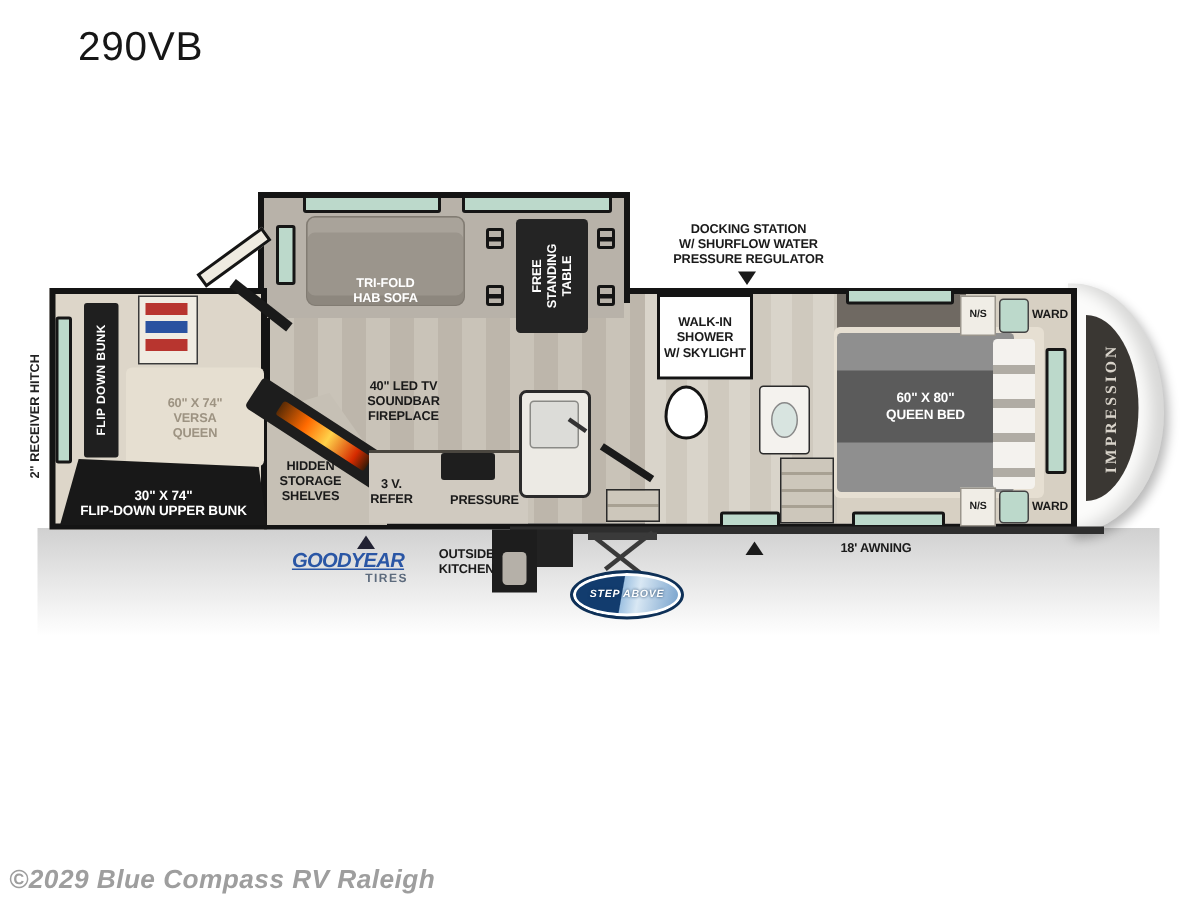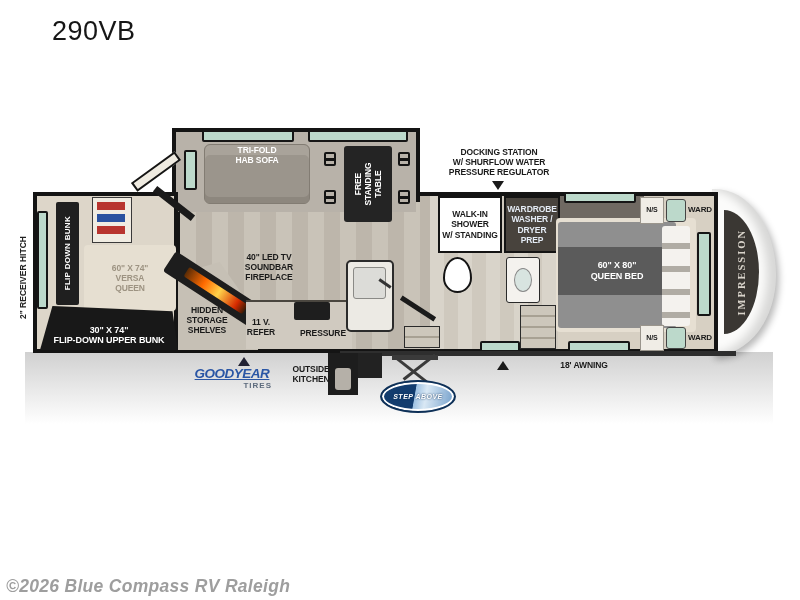--- a/index.html
+++ b/index.html
@@ -71,21 +71,21 @@
   <div class="abs" style="left:558px;top:196px;width:86px;height:32px;background:#6f6962;"></div>
 
   <div class="wallbox" style="left:172px;top:128px;width:248px;height:74px;border-bottom:none;background:#b8b2a9;"></div>
   <div class="abs" style="left:176px;top:196px;width:240px;height:16px;background:#b8b2a9;"></div>
 
   <div class="win" style="left:202px;top:130px;width:92px;height:12px;"></div>
   <div class="win" style="left:308px;top:130px;width:100px;height:12px;"></div>
   <div class="win" style="left:184px;top:150px;width:13px;height:40px;"></div>
 
   <div class="abs" style="left:204px;top:144px;width:104px;height:58px;background:#9b958c;border:1px solid #827c73;border-radius:6px;
-              box-shadow:inset 0 10px 0 #a9a39a, inset 0 -6px 0 #8d877e;display:flex;align-items:flex-start;justify-content:center;">
+              box-shadow:inset 0 10px 0 #a9a39a, inset 0 -6px 0 #8d877e;display:flex;align-items:flex-end;justify-content:center;">
     <span class="lbl lbl-white" style="position:static;">TRI-FOLD
 HAB SOFA</span>
   </div>
 
   <div class="abs" style="left:344px;top:146px;width:48px;height:76px;background:#242424;border-radius:3px;
               display:flex;align-items:center;justify-content:center;">
     <span class="lbl lbl-white" style="position:static;transform:rotate(-90deg);width:70px;">FREE
 STANDING
 TABLE</span>
   </div>
@@ -142,40 +142,34 @@
     <div class="abs" style="left:5px;top:5px;width:33px;height:32px;background:#dcdcd8;border:1.5px solid #8a8a86;border-radius:3px;box-sizing:border-box;"></div>
     <div class="abs" style="left:30px;top:20px;width:14px;height:3px;background:#333;transform:rotate(35deg);"></div>
   </div>
 
   <div class="lbl" style="left:234px;top:252px;width:70px;">40" LED TV
 SOUNDBAR
 FIREPLACE</div>
   <div class="lbl" style="left:178px;top:305px;width:58px;">HIDDEN
 STORAGE
 SHELVES</div>
-  <div class="lbl" style="left:240px;top:317px;width:42px;">11 V.
+  <div class="lbl" style="left:240px;top:317px;width:42px;">3 V.
 REFER</div>
   <div class="lbl" style="left:292px;top:328px;width:62px;">PRESSURE</div>
 
   <div class="abs steps-lines" style="left:404px;top:326px;width:36px;height:22px;"></div>
   <div class="abs" style="left:398px;top:306px;width:40px;height:5px;background:#1a1a1a;transform:rotate(33deg);"></div>
 
   <div class="abs" style="left:438px;top:196px;width:64px;height:57px;background:#ffffff;border:2px solid #141414;box-sizing:border-box;
               display:flex;align-items:center;justify-content:center;">
     <span class="lbl" style="position:static;">WALK-IN
 SHOWER
-W/ STANDING</span>
+W/ SKYLIGHT</span>
   </div>
   <div class="abs" style="left:443px;top:257px;width:29px;height:36px;background:#ffffff;border:2px solid #141414;border-radius:50% 50% 50% 50%/58% 58% 42% 42%;box-sizing:border-box;"></div>
-  <div class="abs" style="left:504px;top:196px;width:56px;height:57px;background:#48433d;border:2px solid #141414;box-sizing:border-box;
-              display:flex;align-items:center;justify-content:center;">
-    <span class="lbl" style="position:static;color:#e4ebf4;">WARDROBE
-WASHER /
-DRYER PREP</span>
-  </div>
   <div class="abs" style="left:506px;top:257px;width:34px;height:46px;background:#f4f2ee;border:1.5px solid #2a2a2a;border-radius:3px;box-sizing:border-box;">
     <div class="abs" style="left:7px;top:10px;width:18px;height:24px;background:#d8e4e0;border:1px solid #888;border-radius:50%;box-sizing:border-box;"></div>
   </div>
 
   <div class="abs steps-lines" style="left:520px;top:305px;width:36px;height:44px;"></div>
 
   <div class="abs" style="left:556px;top:218px;width:140px;height:114px;background:#e6dfd2;border-radius:4px;"></div>
   <div class="abs" style="left:558px;top:222px;width:118px;height:106px;background:#8f8f8f;border-radius:3px;"></div>
   <div class="abs" style="left:558px;top:247px;width:118px;height:48px;background:#5b5b5b;
               display:flex;align-items:center;justify-content:center;">
@@ -231,15 +225,15 @@
   <div class="goodyear">
     <div class="tri-up" style="left:52px;top:0px;border-bottom-color:#223;"></div>
     <div class="gy-text" style="margin-top:9px;text-decoration:underline;">GOODYEAR</div>
     <div class="gy-sub">TIRES</div>
   </div>
 
   <div class="stepabove">
     <span>STEP ABOVE</span>
   </div>
 
-  <div class="footer">©2026 Blue Compass RV Raleigh</div>
+  <div class="footer">©2029 Blue Compass RV Raleigh</div>
 
 </div>
 
 </body></html>

